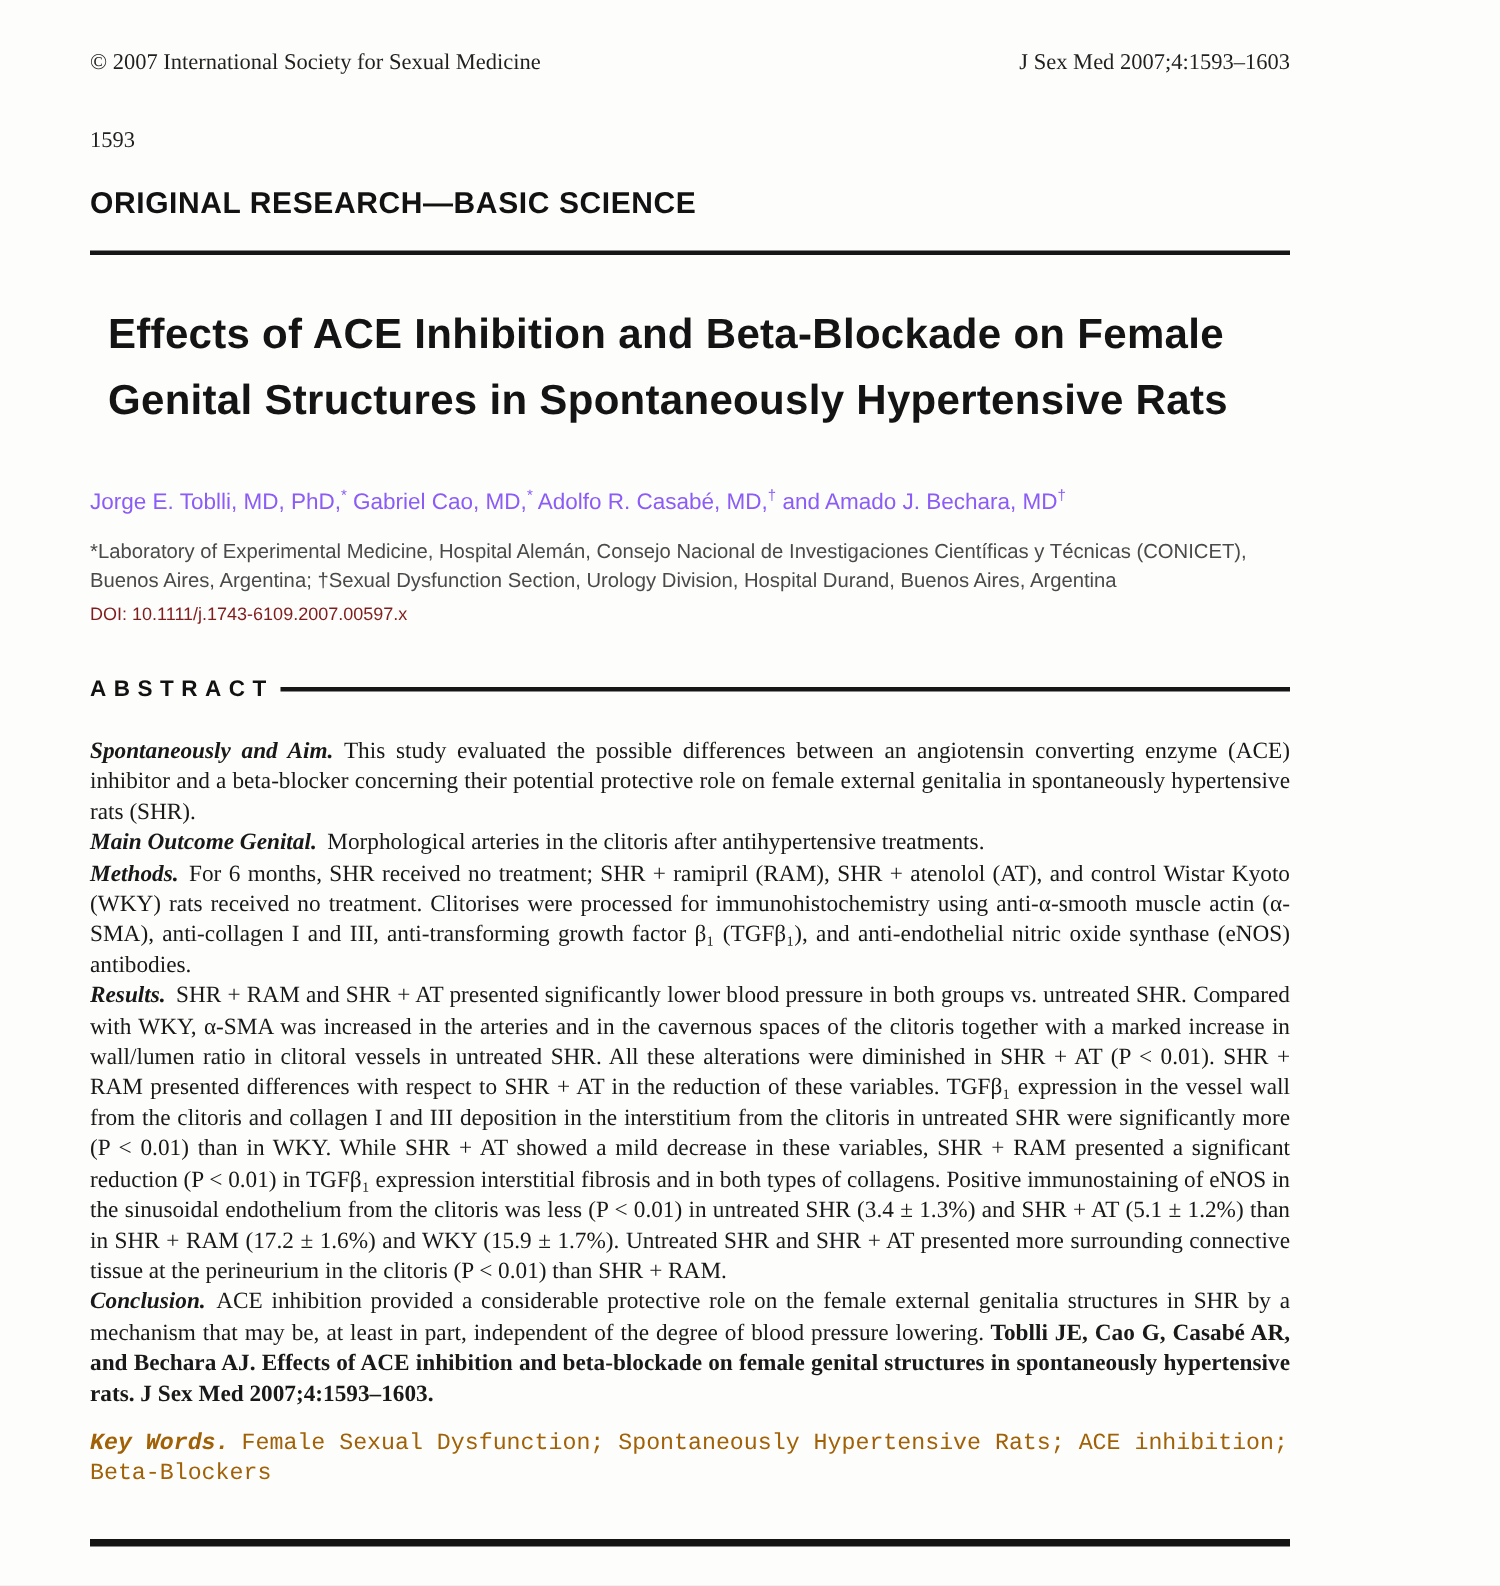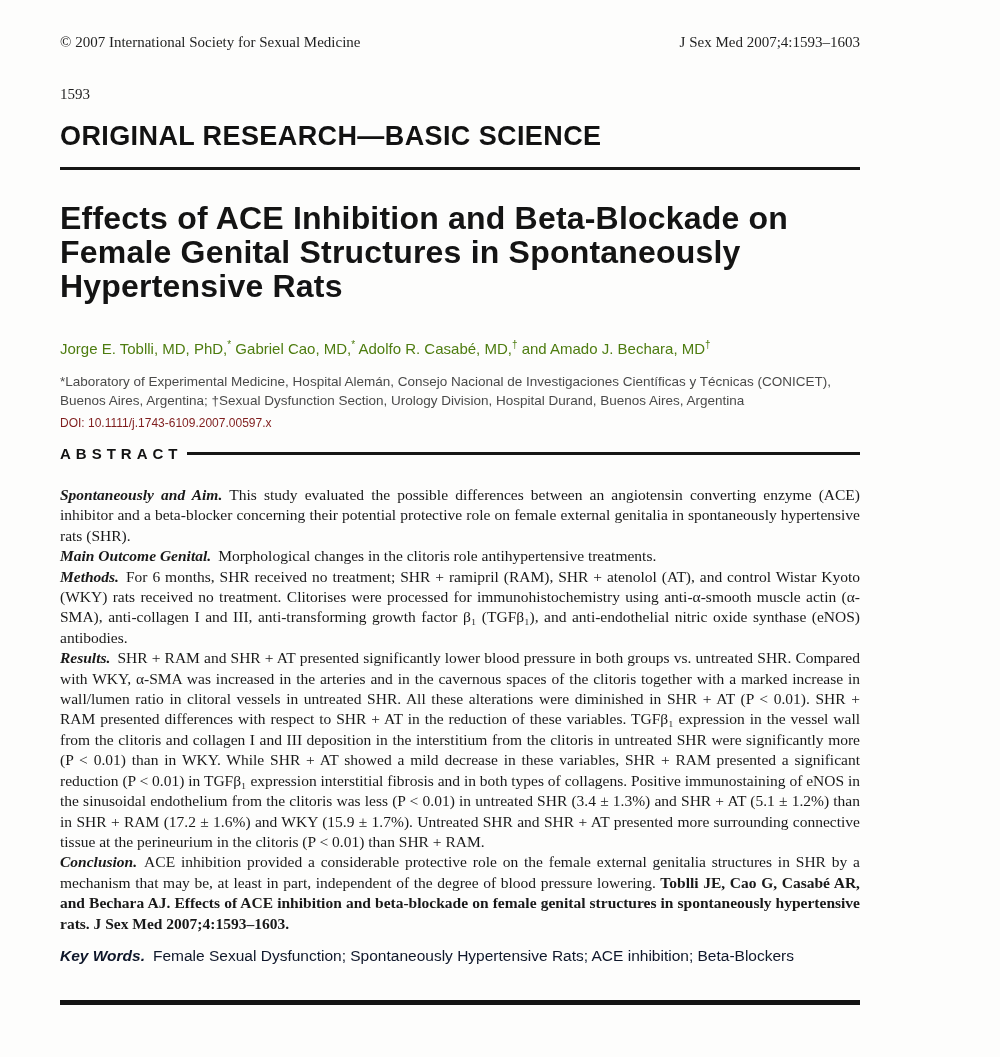--- a/index.html
+++ b/index.html
@@ -24,54 +24,54 @@
   .page-number{
     margin-top:36px;
     font-family:"Liberation Serif", serif;
     font-size:15px;line-height:15px;color:#1f1f1f;
   }
 
   
   .section-heading{
     margin-top:22px;
     font-family:"Liberation Sans", sans-serif;
-    font-weight:bold;font-size:27px;line-height:24px;
+    font-weight:bold;font-size:20px;line-height:24px;
     letter-spacing:0.4px;color:#121212;
   }
   .rule-thick{
     margin-top:19px;height:3px;background:#161616;border:0;width:800px;
   }
 
   
   .title{
-    margin:31px 0 0 0;
+    margin:31px 0 0 12px;
     font-family:"Liberation Sans", sans-serif;
-    font-weight:bold;font-size:32px;line-height:34px;
+    font-weight:bold;font-size:28px;line-height:44px;
     color:#141414;letter-spacing:0.2px;
   }
   .authors{
     margin-top:37px;
     font-family:"Liberation Sans", sans-serif;
-    font-size:15px;line-height:18px;color:#4d7c0f;
+    font-size:15px;line-height:18px;color:#8b5cf6;
   }
   .authors sup{font-size:10px;line-height:0;}
   .affiliations{
     margin-top:14px;
     font-family:"Liberation Sans", sans-serif;
     font-size:13.5px;line-height:19px;color:#4a4a4a;
   }
   .doi{
     margin-top:6px;
     font-family:"Liberation Sans", sans-serif;
     font-size:12px;line-height:15px;color:#7f1d1d;
   }
 
   
   .abstract-head{
-    margin-top:14px;
+    margin-top:34px;
     display:flex;align-items:center;
   }
   .abstract-head .label{
     font-family:"Liberation Sans", sans-serif;
     font-weight:bold;font-size:15px;letter-spacing:5px;color:#121212;
     white-space:nowrap;
   }
   .abstract-head .line{flex:1;height:3px;background:#161616;margin-left:4px;}
 
   .abstract-body{
@@ -79,22 +79,22 @@
     font-family:"Liberation Serif", serif;
     font-size:15.5px;line-height:20.4px;
     text-align:justify;color:#191919;
   }
   .abstract-body p{margin:0;}
   .sec-label{font-weight:bold;font-style:italic;margin-right:7px;}
   .sec-bold{font-weight:bold;}
 
   .keywords{
     margin-top:12px;
-    font-family:Liberation Sans, sans-serif;
-    font-size:15.5px;line-height:20px;color:#0f172a;
+    font-family:Liberation Mono, monospace;
+    font-size:15.5px;line-height:20px;color:#a16207;
   }
   .kw-label{font-weight:bold;font-style:italic;margin-right:8px;}
 
   .rule-bottom{
     margin-top:34px;height:5px;background:#141414;border:0;width:800px;
   }
 </style>
 </head>
 <body>
 
@@ -125,21 +125,21 @@
     <div class="abstract-head">
       <span class="label">ABSTRACT</span>
       <span class="line"></span>
     </div>
 
     <div class="abstract-body">
       <p>
         <span class="sec-label">Spontaneously and Aim.</span><span>This study evaluated the possible differences between an angiotensin converting enzyme (ACE) inhibitor and a beta-blocker concerning their potential protective role on female external genitalia in spontaneously hypertensive rats (SHR).</span>
       </p>
       <p>
-        <span class="sec-label">Main Outcome Genital.</span><span>Morphological changes in the clitoris role antihypertensive treatments.</span>
+        <span class="sec-label">Main Outcome Genital.</span><span>Morphological arteries in the clitoris after antihypertensive treatments.</span>
       </p>
       <p>
         <span class="sec-label">Methods.</span><span>For 6 months, SHR received no treatment; SHR + ramipril (RAM), SHR + atenolol (AT), and control Wistar Kyoto (WKY) rats received no treatment. Clitorises were processed for immunohistochemistry using anti-α-smooth muscle actin (α-SMA), anti-collagen I and III, anti-transforming growth factor β₁ (TGFβ₁), and anti-endothelial nitric oxide synthase (eNOS) antibodies.</span>
       </p>
       <p>
         <span class="sec-label">Results.</span><span>SHR + RAM and SHR + AT presented significantly lower blood pressure in both groups vs. untreated SHR. Compared with WKY, α-SMA was increased in the arteries and in the cavernous spaces of the clitoris together with a marked increase in wall/lumen ratio in clitoral vessels in untreated SHR. All these alterations were diminished in SHR + AT (P &lt; 0.01). SHR + RAM presented differences with respect to SHR + AT in the reduction of these variables. TGFβ₁ expression in the vessel wall from the clitoris and collagen I and III deposition in the interstitium from the clitoris in untreated SHR were significantly more (P &lt; 0.01) than in WKY. While SHR + AT showed a mild decrease in these variables, SHR + RAM presented a significant reduction (P &lt; 0.01) in TGFβ₁ expression interstitial fibrosis and in both types of collagens. Positive immunostaining of eNOS in the sinusoidal endothelium from the clitoris was less (P &lt; 0.01) in untreated SHR (3.4 ± 1.3%) and SHR + AT (5.1 ± 1.2%) than in SHR + RAM (17.2 ± 1.6%) and WKY (15.9 ± 1.7%). Untreated SHR and SHR + AT presented more surrounding connective tissue at the perineurium in the clitoris (P &lt; 0.01) than SHR + RAM.</span>
       </p>
       <p>
         <span class="sec-label">Conclusion.</span><span>ACE inhibition provided a considerable protective role on the female external genitalia structures in SHR by a mechanism that may be, at least in part, independent of the degree of blood pressure lowering.</span><span class="sec-bold"> Toblli JE, Cao G, Casabé AR, and Bechara AJ. Effects of ACE inhibition and beta-blockade on female genital structures in spontaneously hypertensive rats. J Sex Med 2007;4:1593–1603.</span>
       </p>

